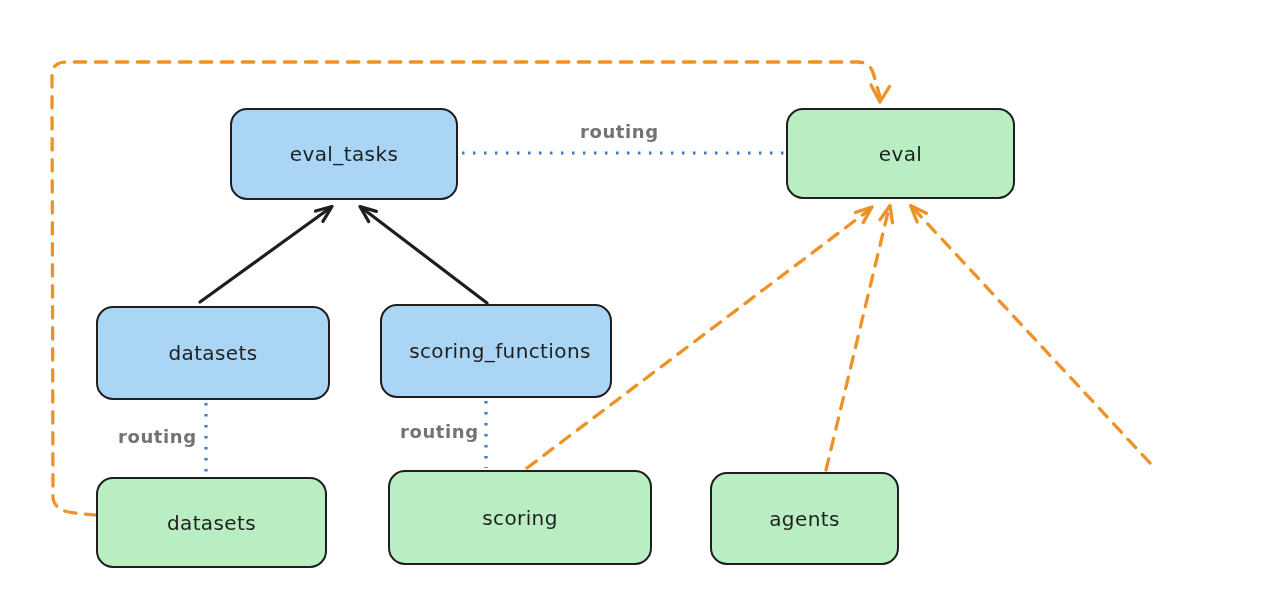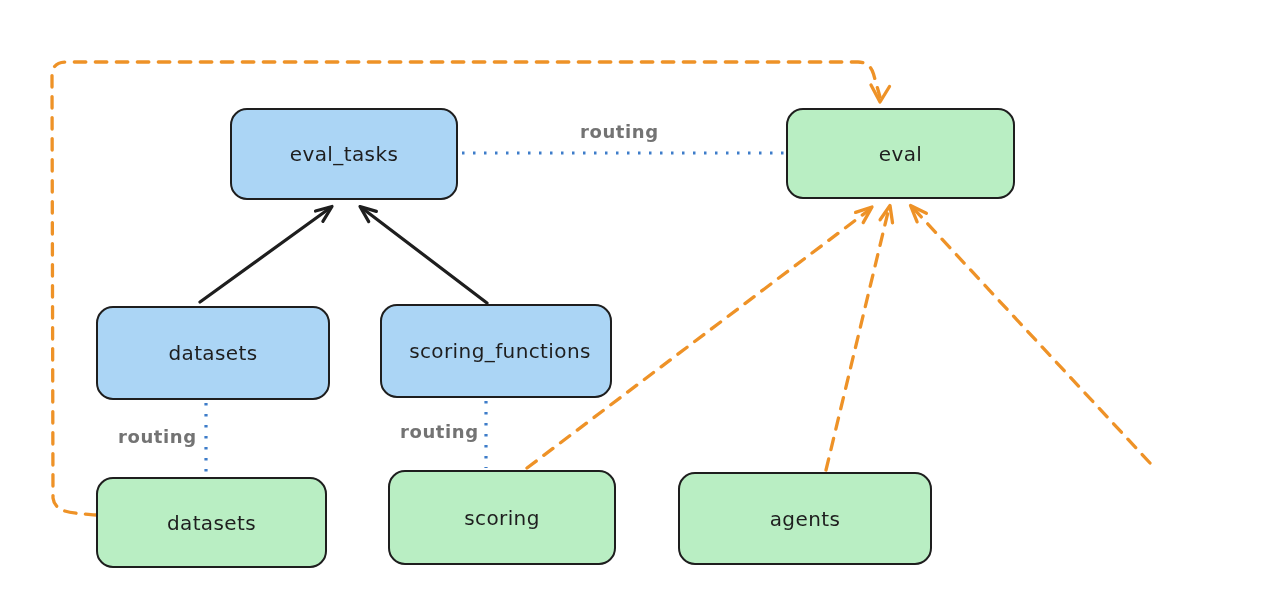--- a/index.html
+++ b/index.html
@@ -93,23 +93,23 @@
   <div class="node registry" style="left:230px; top:108px; width:228px; height:92px;">eval_tasks</div>
 
   <div class="node api" style="left:786px; top:108px; width:229px; height:91px;">eval</div>
 
   <div class="node registry" style="left:96px; top:306px; width:234px; height:94px;">datasets</div>
 
   <div class="node registry" style="left:380px; top:304px; width:232px; height:94px;padding-left:8px;">scoring_functions</div>
 
   <div class="node api" style="left:96px; top:477px; width:231px; height:91px;">datasets</div>
 
-  <div class="node api" style="left:388px; top:470px; width:228px; height:95px;text-align:right;">scoring</div>
+  <div class="node api" style="left:388px; top:470px; width:264px; height:95px;text-align:right;">scoring</div>
 
-  <div class="node api" style="left:678px; top:472px; width:254px; height:93px;">agents</div>
+  <div class="node api" style="left:710px; top:472px; width:189px; height:93px;">agents</div>
 
 
   <div class="edge-label" style="left:580px; top:121px;">routing</div>
 
   <div class="edge-label" style="left:118px; top:426px;">routing</div>
 
   <div class="edge-label" style="left:400px; top:421px;">routing</div>
 
 </div>
 

